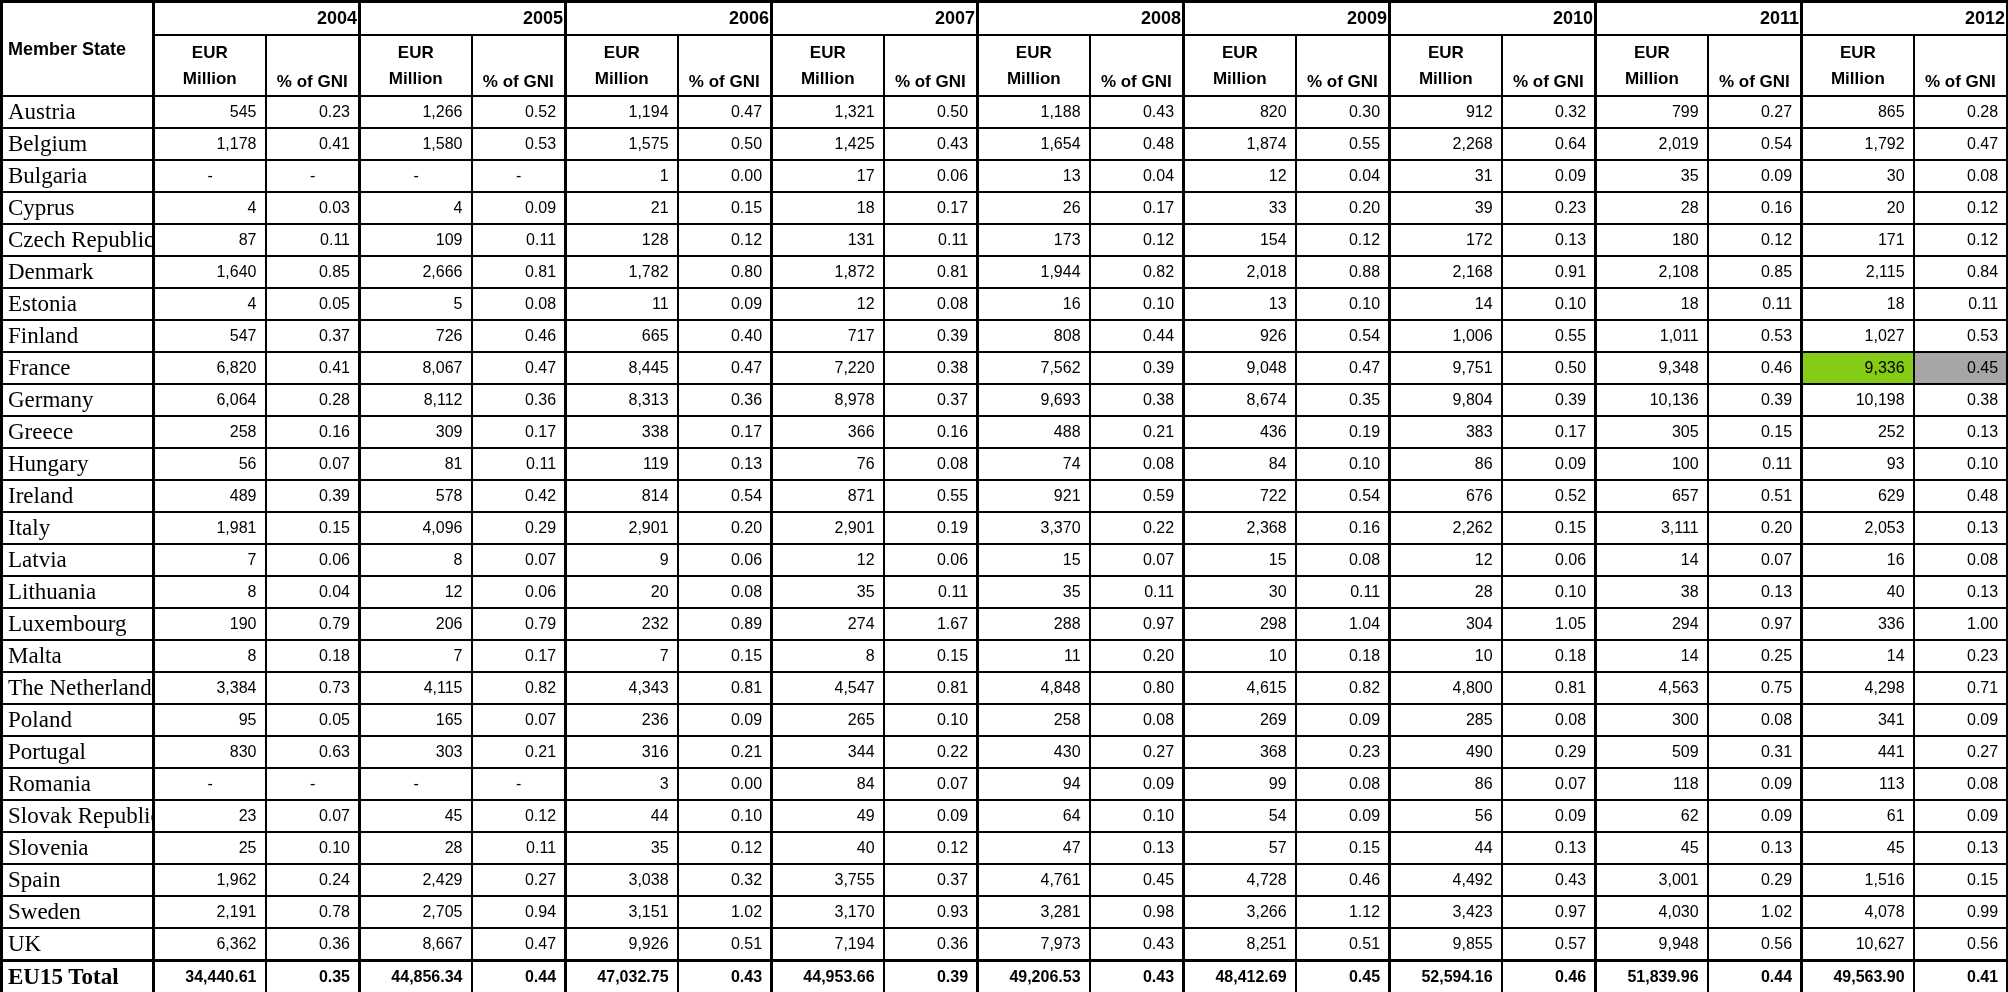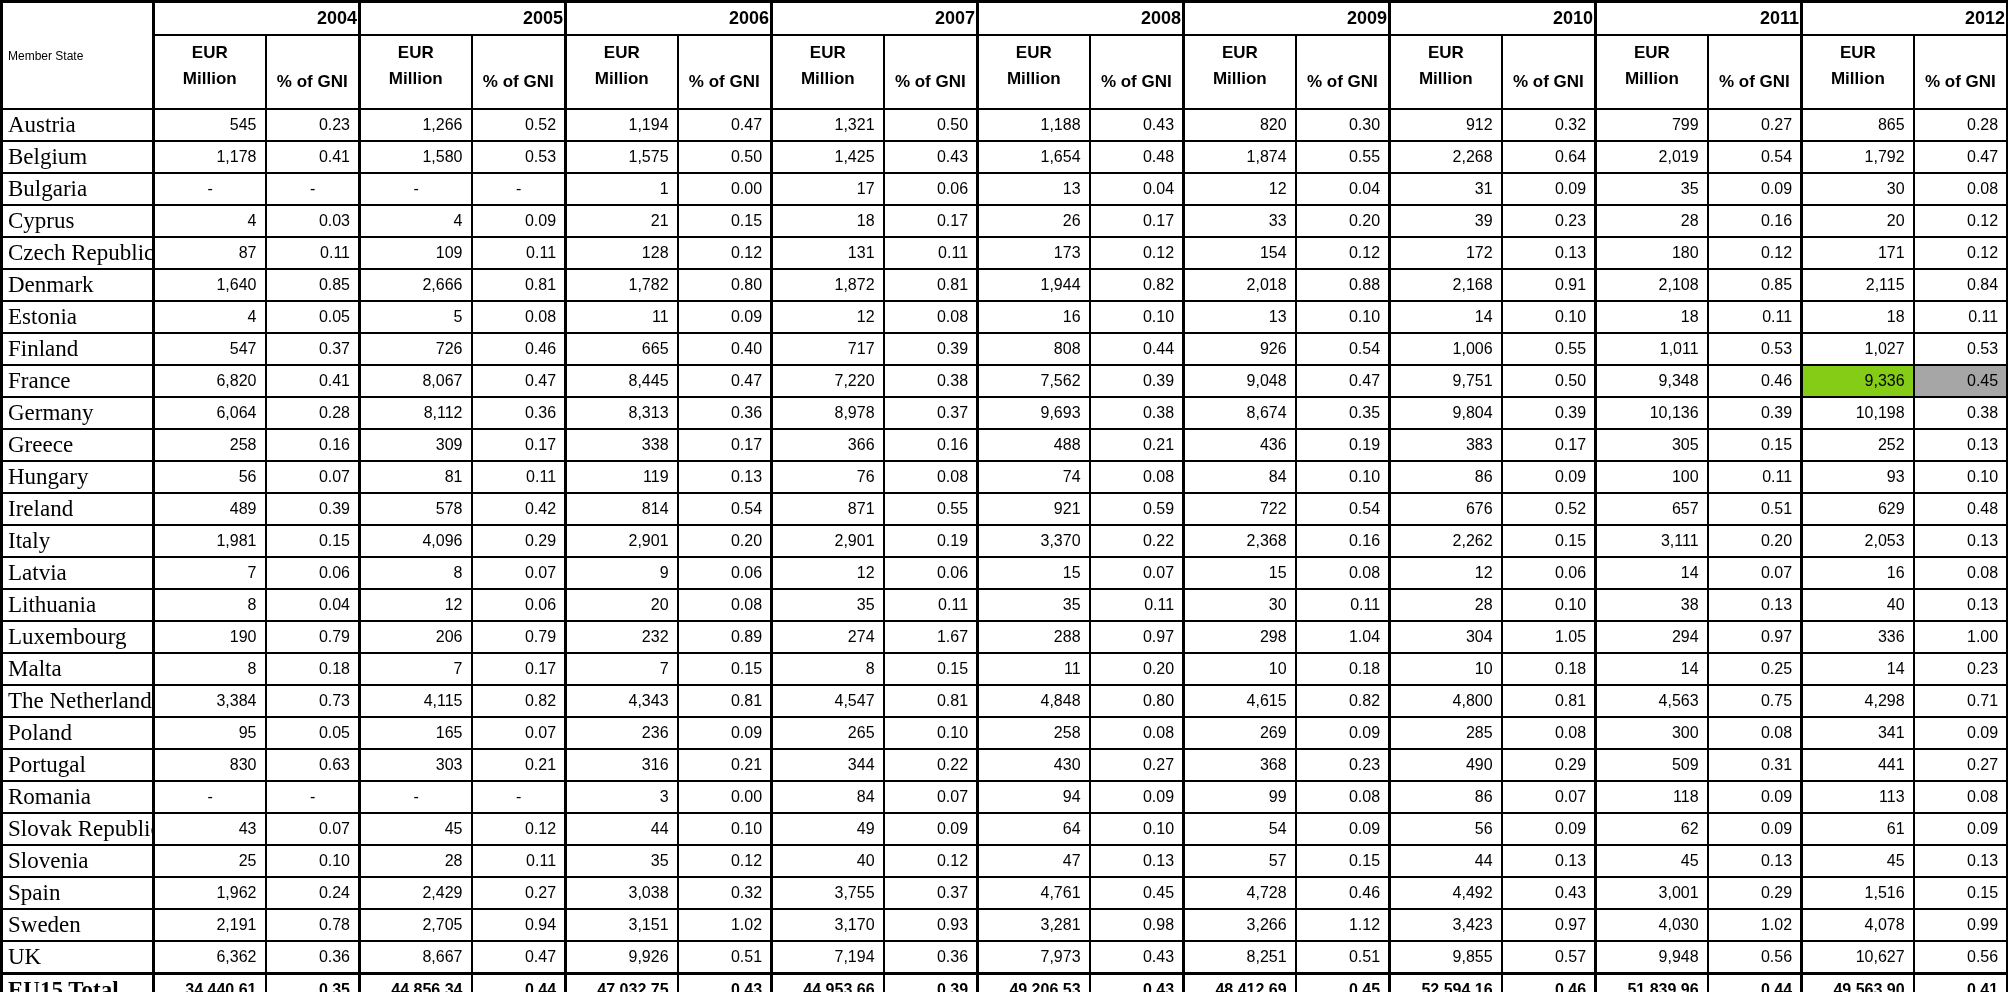--- a/index.html
+++ b/index.html
@@ -16,24 +16,24 @@
     border: 2px solid #000;
     overflow: hidden;
     white-space: nowrap;
     background: #fff;
   }
   
   th.year, th.eur, td.eur { border-left-width: 3px; }
   thead tr.year-row th { height: 29px; }
   th.year { font-size: 18px; font-weight: bold; text-align: right; }
   th.corner {
-    font-size: 12px; font-weight: normal; text-align: left;
+    font-size: 18px; font-weight: bold; text-align: left;
     padding-left: 5px; vertical-align: middle;
   }
-  th.sub { height: 55px; font-size: 17px; font-weight: bold; text-align: center; vertical-align: bottom; padding-bottom: 16px; }
+  th.sub { height: 55px; font-size: 17px; font-weight: bold; text-align: center; vertical-align: bottom; padding-bottom: 3px; }
   th.sub.eur div { line-height: 26px; }
   tbody td { height: 28px; font-size: 16px; vertical-align: middle; }
   td.name {
     font-family: "Liberation Serif", serif;
     font-size: 23px; text-align: left; padding-left: 5px;
   }
   td.eur, td.gni { text-align: right; padding-right: 8px; }
   td.dash { text-align: center; padding-right: 0; }
   tr.total td { font-weight: bold; border-top-width: 3px; }
 </style>
@@ -582,21 +582,21 @@
           <td class="gni">0.08</td>
           <td class="eur">86</td>
           <td class="gni">0.07</td>
           <td class="eur">118</td>
           <td class="gni">0.09</td>
           <td class="eur">113</td>
           <td class="gni">0.08</td>
         </tr>
         <tr>
           <td class="name">Slovak Republic</td>
-          <td class="eur">43</td>
+          <td class="eur">23</td>
           <td class="gni">0.07</td>
           <td class="eur">45</td>
           <td class="gni">0.12</td>
           <td class="eur">44</td>
           <td class="gni">0.10</td>
           <td class="eur">49</td>
           <td class="gni">0.09</td>
           <td class="eur">64</td>
           <td class="gni">0.10</td>
           <td class="eur">54</td>

